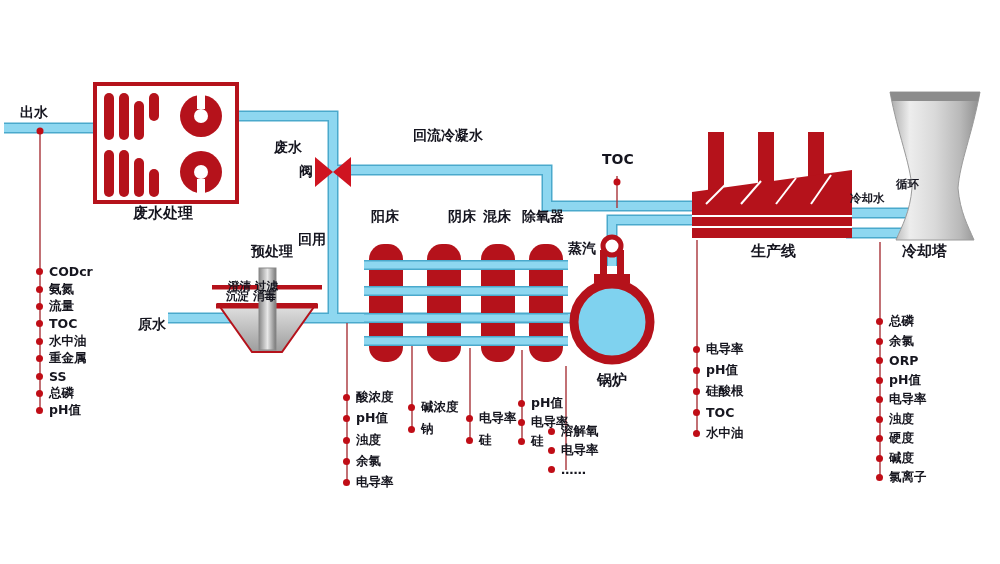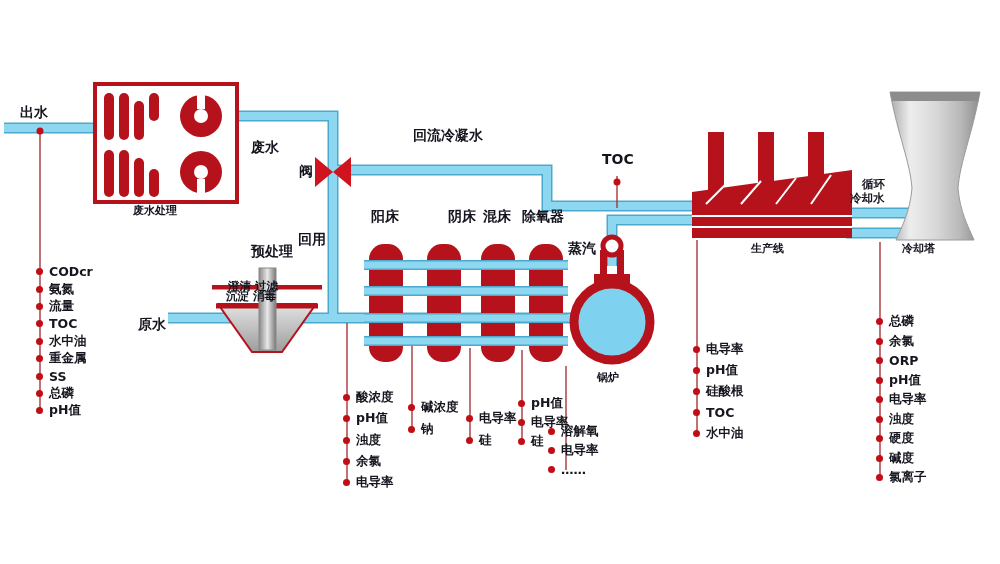--- a/index.html
+++ b/index.html
@@ -7,21 +7,21 @@
          font-family:"DejaVu Sans","Liberation Sans",sans-serif;}
   svg{position:absolute;left:0;top:0;}
   .pipeE{fill:none;stroke:#4aa9cc;stroke-width:11;}
   .pipeF{fill:none;stroke:#8ed7f0;stroke-width:8;}
   .bandE{fill:none;stroke:#4aa9cc;stroke-width:10;}
   .bandF{fill:none;stroke:#8ed7f0;stroke-width:7;}
   .sline line{stroke:#a8343a;stroke-width:1.4;}
   .lbl{position:absolute;color:#14141e;font-weight:bold;white-space:nowrap;line-height:1.1;}
   .lbl.sm{font-size:11.5px;}
   .lbl.md{font-size:14px;}
-  .lbl.lg{font-size:11px;}
+  .lbl.lg{font-size:15px;}
   .sensor-list{position:absolute;text-align:center;}
   .sensor-item{display:flex;align-items:center;height:var(--ih,19px);font-size:12.5px;
                font-weight:bold;color:#16161f;white-space:nowrap;}
   .dot{width:7px;height:7px;border-radius:50%;background:#c00d16;margin-right:6px;flex:none;}
 </style>
 </head>
 <body>
 
 <div class="stage">
 
@@ -159,37 +159,37 @@
     </g>
 
     <g>
       <path d="M 890 92 L 980 92 C 972 135 960 162 958 188 C 960 212 968 226 974 240 L 896 240 C 902 226 910 212 912 188 C 910 162 898 135 890 92 Z" fill="url(#towerGrad)" stroke="#9a9a9a" stroke-width="1"></path>
       <polygon points="890,92 980,92 978,101 892,101" fill="#8c8c8c"></polygon>
     </g>
   </svg>
 
   <div class="lbl md" style="left:20px;top:105px">出水</div>
   <div class="lbl lg" style="left:133px;top:205px">废水处理</div>
-  <div class="lbl md" style="left:251px;top:140px">废水</div>
+  <div class="lbl md" style="left:274px;top:140px">废水</div>
   <div class="lbl md" style="left:299px;top:164px">阀</div>
   <div class="lbl md" style="left:413px;top:128px">回流冷凝水</div>
   <div class="lbl md" style="left:298px;top:232px">回用</div>
   <div class="lbl md" style="left:251px;top:244px">预处理</div>
   <div class="lbl sm" style="left:228px;top:280px">澄清  过滤</div>
   <div class="lbl sm" style="left:226px;top:290px">沉淀  消毒</div>
   <div class="lbl md" style="left:138px;top:317px">原水</div>
   <div class="lbl md" style="left:371px;top:209px">阳床</div>
   <div class="lbl md" style="left:448px;top:209px">阴床</div>
   <div class="lbl md" style="left:483px;top:209px">混床</div>
   <div class="lbl md" style="left:522px;top:209px">除氧器</div>
   <div class="lbl md" style="left:568px;top:241px">蒸汽</div>
   <div class="lbl md" style="left:602px;top:152px">TOC</div>
   <div class="lbl lg" style="left:597px;top:372px">锅炉</div>
   <div class="lbl lg" style="left:751px;top:243px">生产线</div>
-  <div class="lbl sm" style="left:862px;top:178px">循环</div>
+  <div class="lbl sm" style="left:896px;top:178px">循环</div>
   <div class="lbl sm" style="left:850px;top:192px">冷却水</div>
   <div class="lbl lg" style="left:902px;top:243px">冷却塔</div>
 
   <div class="sensor-list" style="left:36px;top:263px;--ih:17.4px">
     <div class="sensor-item">
         <span class="dot"></span>
         <span>CODcr</span>
       </div>
     <div class="sensor-item">
         <span class="dot"></span>

